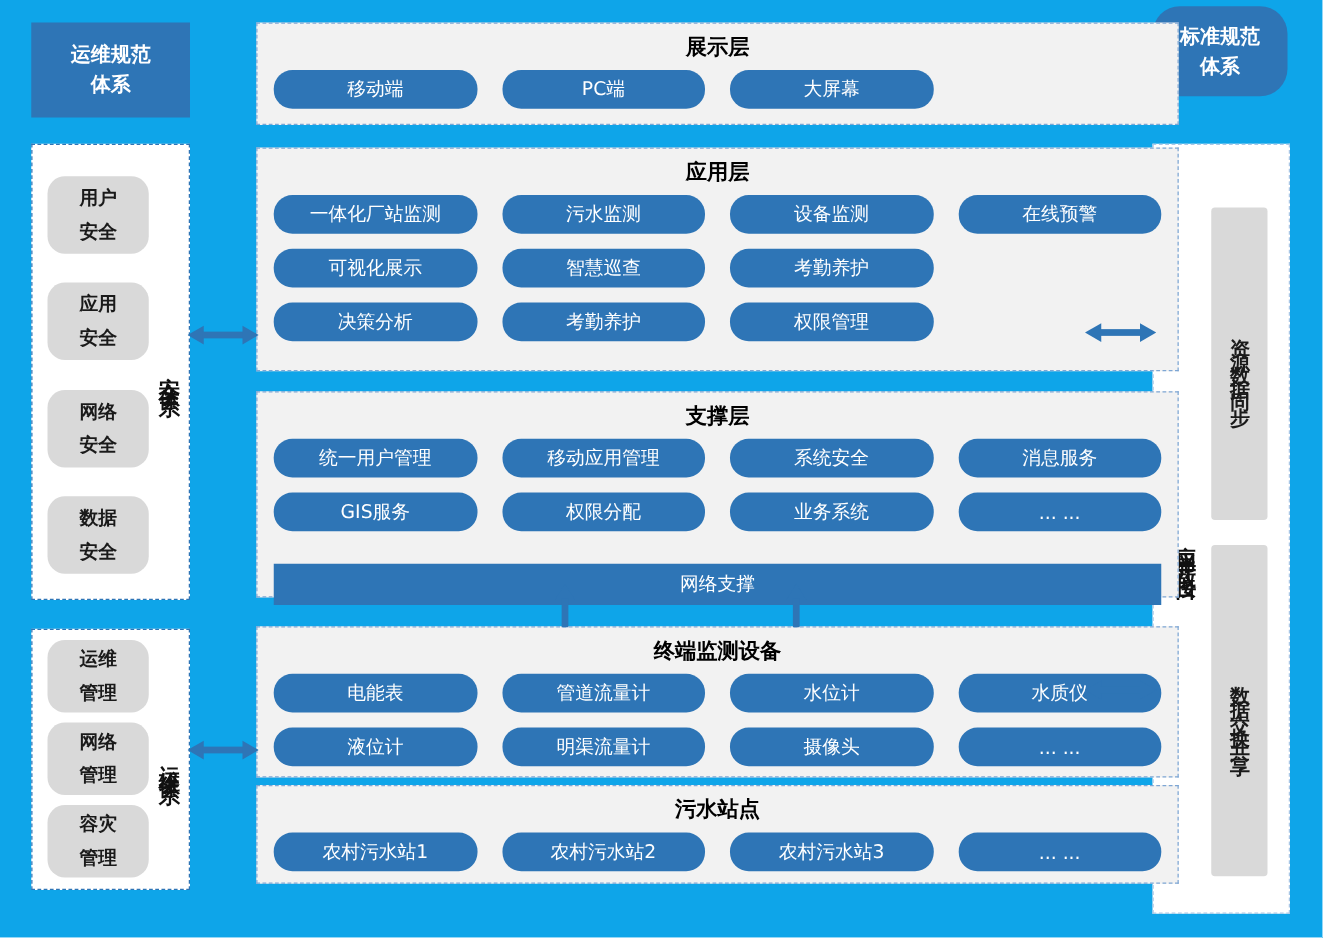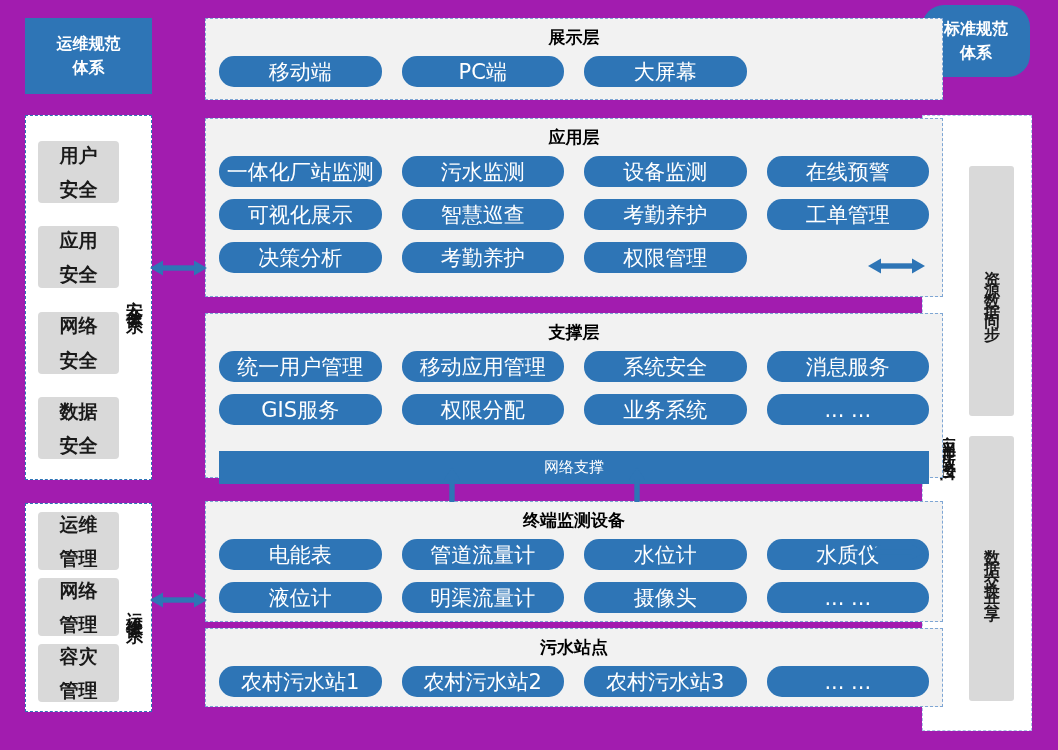--- a/index.html
+++ b/index.html
@@ -1,35 +1,35 @@
 <!DOCTYPE html>
 <html><head>
 <meta charset="utf-8">
 <style>
   * { box-sizing: border-box; }
   html,body { margin:0; padding:0; background:#ffffff; }
   body { font-family:"DejaVu Sans","Liberation Sans",sans-serif; }
-  .stage { position:relative; width:1058px; height:750px; background:#a21caf; overflow:hidden; }
+  .stage { position:relative; width:1058px; height:750px; background:#0ea5e9; overflow:hidden; }
 
   
   .blue-header {
     position:absolute; background:#2E75B6; color:#ffffff;
     font-weight:bold; font-size:16px; line-height:1.5;
     display:flex; align-items:center; justify-content:center;
     text-align:center; white-space:pre-line;
   }
 
   
   .dashed-box { position:absolute; background:#ffffff; }
   .dashed-strong { border:1px dashed #2E75B6; }
   .dashed-light  { border:1px dashed #A9C7E6; }
 
   .gray-box {
-    background:#D9D9D9; border-radius:4px; color:#1a1a1a;
-    font-weight:bold; font-size:19px; line-height:1.8;
+    background:#D9D9D9; border-radius:14px; color:#1a1a1a;
+    font-weight:bold; font-size:15px; line-height:1.8;
     display:flex; align-items:center; justify-content:center;
     text-align:center; white-space:pre-line;
   }
 
   .v-label {
     position:absolute; writing-mode:vertical-rl;
     font-weight:bold; color:#111111; font-size:17px; letter-spacing:5px;
   }
 
   .v-gray {
@@ -46,21 +46,21 @@
   }
   .panel-title {
     text-align:center; font-weight:bold; font-size:17px; color:#000;
     margin:7px 0 7px;
   }
   .btn-row {
     display:grid; grid-template-columns:repeat(4,1fr);
     column-gap:20px; padding:0 13px; margin-bottom:12px;
   }
   .btn {
-    background:#2E75B6; color:#ffffff; font-size:21px; height:31px;
+    background:#2E75B6; color:#ffffff; font-size:15px; height:31px;
     display:flex; align-items:center; justify-content:center;
     white-space:nowrap; overflow:hidden;border-radius:15px;
   }
   .bar-row { padding:16px 13px; margin-bottom:12px; }
   .bar {
     background:#2E75B6; color:#ffffff; font-size:15px; height:33px;
     display:flex; align-items:center; justify-content:center;
   }
 
   
@@ -126,21 +126,20 @@
     <div class="btn-row">
       <div class="btn">一体化厂站监测</div>
       <div class="btn">污水监测</div>
       <div class="btn">设备监测</div>
       <div class="btn">在线预警</div>
     </div>
     <div class="btn-row">
       <div class="btn">可视化展示</div>
       <div class="btn">智慧巡查</div>
       <div class="btn">考勤养护</div>
-      <div class="btn">工单管理</div>
     </div>
     <div class="btn-row">
       <div class="btn">决策分析</div>
       <div class="btn">考勤养护</div>
       <div class="btn">权限管理</div>
     </div>
   </div>
 
   <div class="panel" style="top:313px; height:165px;">
     <div class="panel-title">支撑层</div>

